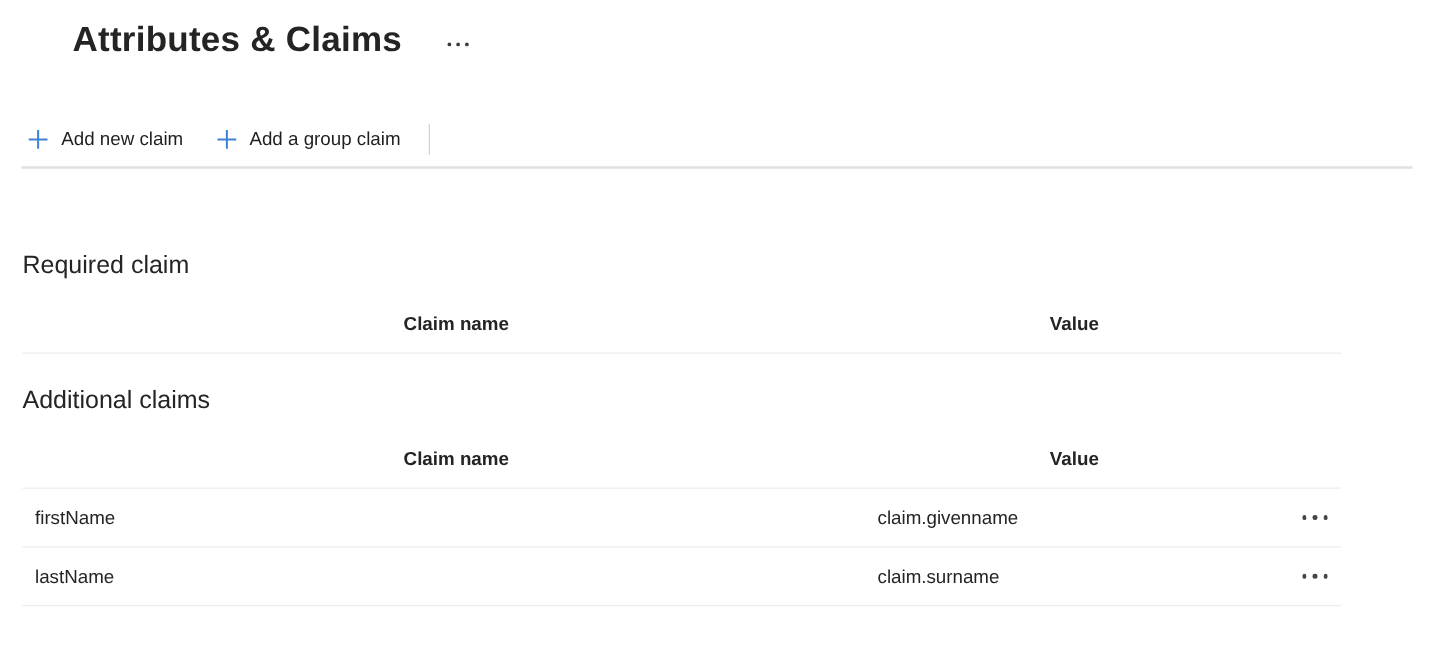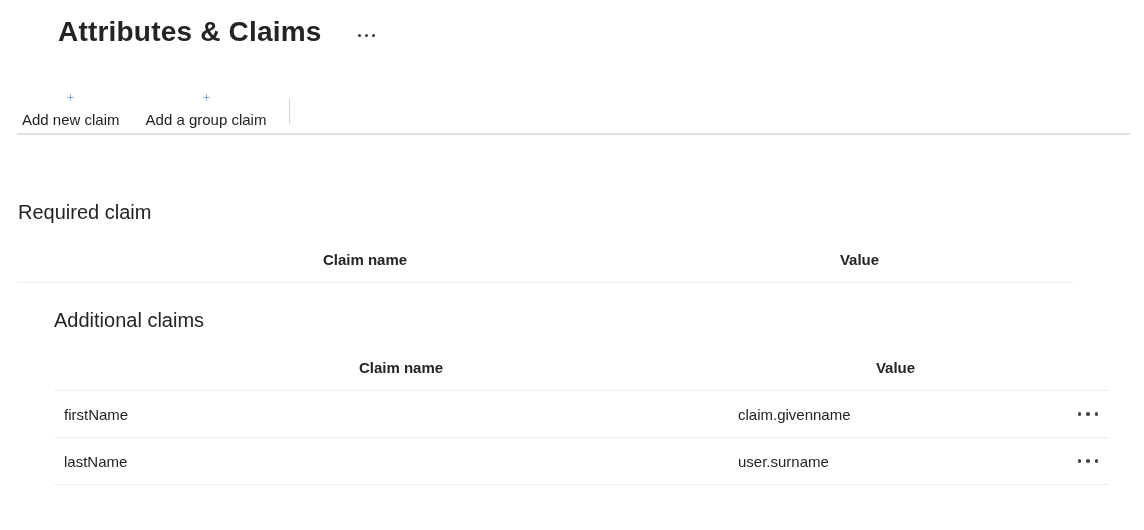--- a/index.html
+++ b/index.html
@@ -22,31 +22,31 @@
   }
   .dots { display: flex; gap: 4px; align-items: center; }
   .dots i { width: 3px; height: 3px; border-radius: 50%; background: #3b3a39; display: block; }
 
   
   .toolbar { margin-top: 44px; display: flex; align-items: center; height: 34px; padding-left: 2px; }
   .toolbar button {
     border: none; background: transparent; cursor: pointer;
     display: flex; align-items: center; gap: 10px;
     font-family: "Liberation Sans", sans-serif;
-    font-size: 15px; color: #201f1e; padding: 0 13px 0 13px; height: 34px; flex-direction: column;
+    font-size: 15px; color: #201f1e; padding: 0 13px 0 13px; height: 34px;
   }
   .toolbar button:first-child { padding-left: 2px; }
   .toolbar .sep { width: 1px; height: 25px; background: #d6d4d2; margin: 0 10px; }
   .toolbar-divider { margin-top: 5px; margin-left: -1px; width: 1113px; height: 2px; background: #e1e1e1; }
 
   .icon-svg { display: block; }
 
   
   .section { margin-top: 66px; }
-  .section + .section { margin-top: 26px; margin-left: 36px; }
+  .section + .section { margin-top: 26px; }
   .section-heading { font-size: 20px; font-weight: 400; margin: 0; color: #252423; line-height: 23px; }
   .claims-table { width: 1055px; margin-top: 13px; }
   .tr { display: flex; align-items: center; height: 47px; border-bottom: 1px solid #ededed; }
   .thead { height: 46px; font-weight: 700; }
   .cell-name { width: 684px; padding-left: 10px; font-size: 15px; white-space: nowrap; overflow: hidden; }
   .cell-value { flex: 1; font-size: 15px; white-space: nowrap; overflow: hidden; }
   .thead .cell-name, .thead .cell-value { font-weight: 700; text-align: center; }
   .cell-menu { width: 56px; display: flex; justify-content: flex-end; padding-right: 9px; }
   .row-menu {
     border: none; background: transparent; cursor: pointer; padding: 4px 2px;
@@ -114,21 +114,21 @@
             <span class="dots">
                 <i></i>
                 <i></i>
                 <i></i>
               </span>
           </button>
         </div>
       </div>
       <div class="tr">
         <div class="cell-name">lastName</div>
-        <div class="cell-value">user.surname</div>
+        <div class="cell-value">claim.surname</div>
         <div class="cell-menu">
           <button class="row-menu">
             <span class="dots">
                 <i></i>
                 <i></i>
                 <i></i>
               </span>
           </button>
         </div>
       </div>

